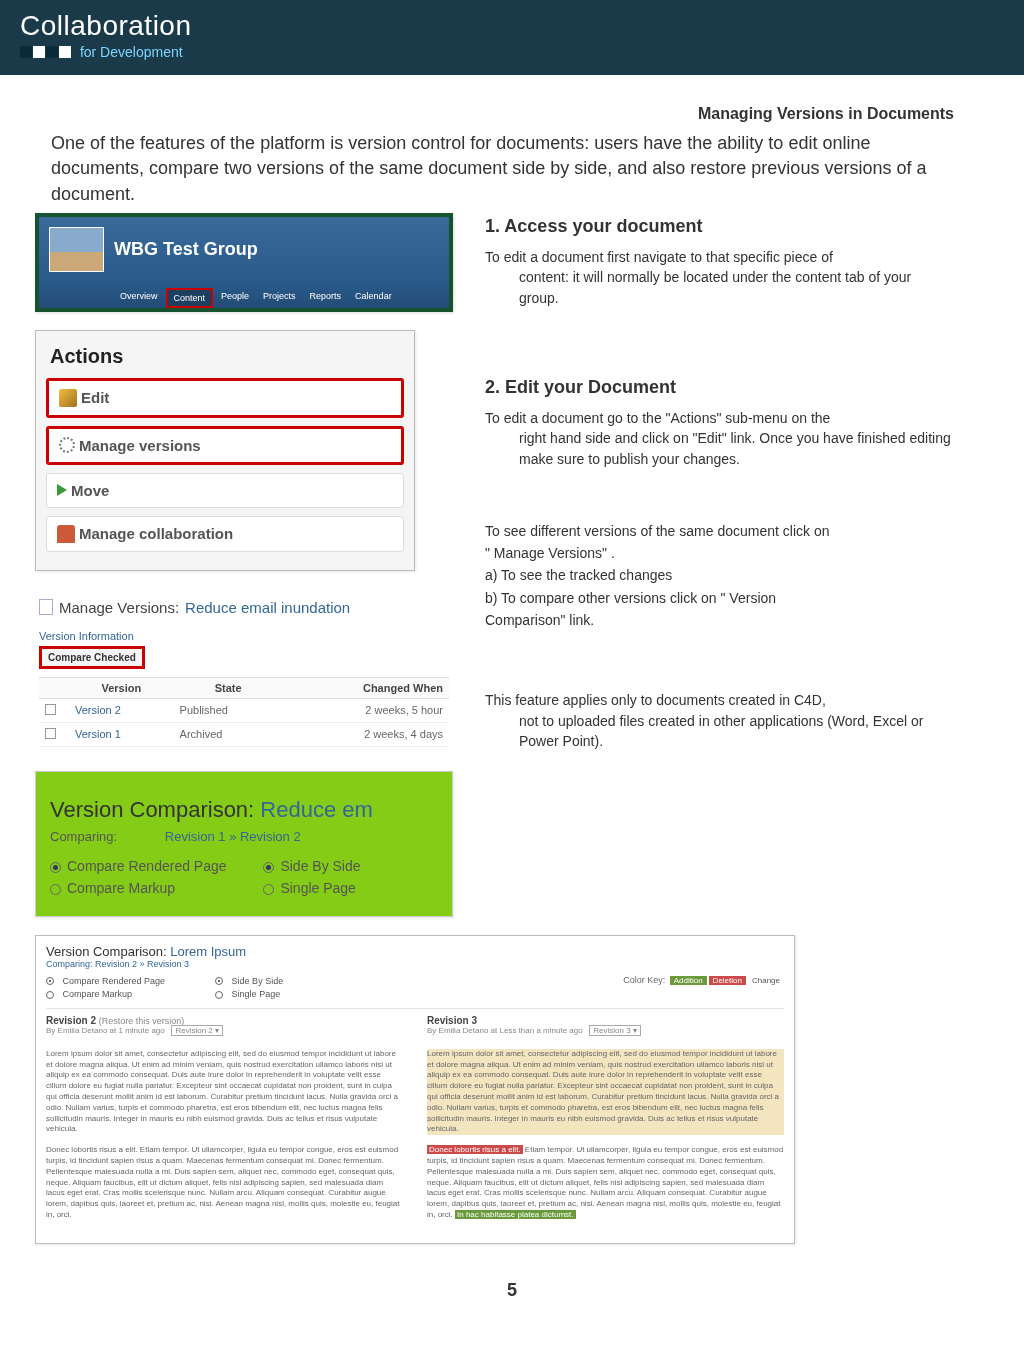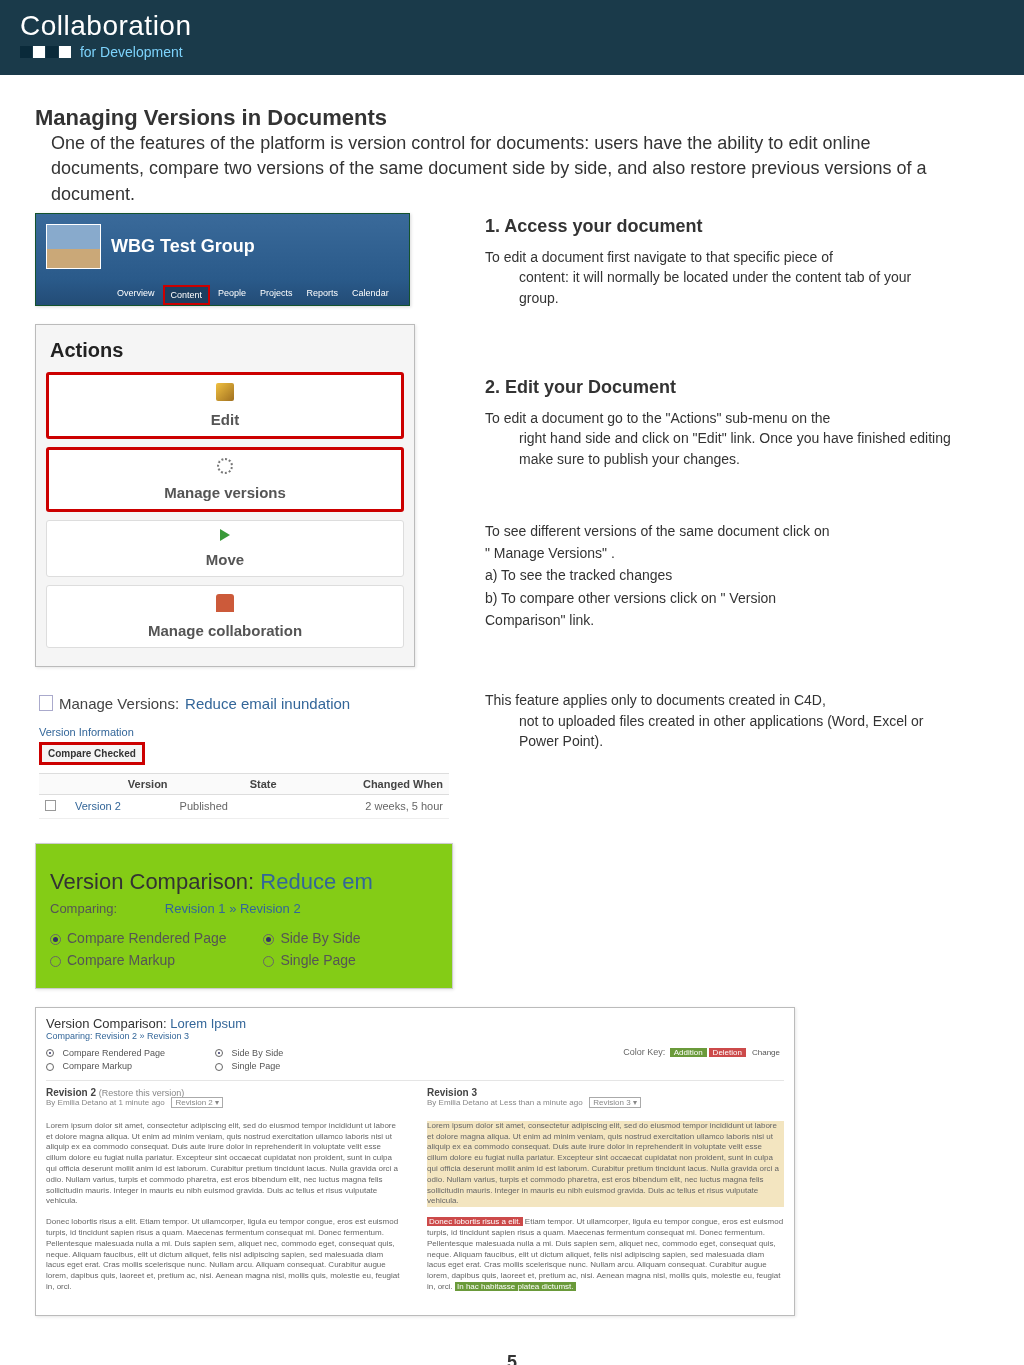--- a/index.html
+++ b/index.html
@@ -4,59 +4,59 @@
 <style>
   * { box-sizing: border-box; margin: 0; padding: 0; }
   body { font-family: Arial, Helvetica, sans-serif; background: #fff; color: #333; width: 1024px; }
   .header-bar { background: #1a3a4a; color: #fff; padding: 10px 20px 14px; }
   .header-title { font-size: 28px; font-weight: normal; letter-spacing: 0.5px; }
   .header-sub { font-size: 14px; color: #7dd3fc; margin-top: 2px; }
   .sub-squares { display: inline-block; vertical-align: middle; margin-right: 4px; }
   .sub-squares span { display: inline-block; width: 12px; height: 12px; background: #fff; margin-right: 1px; }
   .sub-squares span.dark { background: #0a2a3a; }
   .page { padding: 30px 70px 20px 35px; }
-  .main-title { text-align: left; font-size: 22px; font-weight: bold; margin-bottom: 0; }
+  .main-title { text-align: right; font-size: 16px; font-weight: bold; margin-bottom: 8px; }
   .intro { font-size: 18px; line-height: 1.4; margin: 0 0 6px 16px; }
   .two-col { display: flex; gap: 30px; }
   .left-col { width: 420px; flex: none; }
   .right-col { flex: 1; padding-top: 0; font-size: 14px; line-height: 1.45; }
   .right-col h3 { font-size: 18px; font-weight: bold; margin-bottom: 8px; }
   .right-col .block { margin-bottom: 34px; }
   .right-col .indent { padding-left: 34px; display: block; }
   .right-col p { margin-bottom: 2px; }
 
   
-  .grp-shot { border: 1px solid #14532d; background: #fff; width: 375px; margin-bottom: 18px; box-shadow: 1px 1px 3px rgba(0,0,0,0.15);}
+  .grp-shot { border: 4px solid #14532d; background: #fff; width: 418px; margin-bottom: 18px; box-shadow: 1px 1px 3px rgba(0,0,0,0.15);}
   .grp-top { background: linear-gradient(#3a6a9a,#2a5a8a); color: #fff; display: flex; align-items: center; padding: 10px; gap: 10px; }
   .grp-thumb { width: 55px; height: 45px; background: linear-gradient(to bottom,#88aacc 55%, #caa878 55%); border: 1px solid #fff; }
   .grp-name { font-size: 18px; font-weight: bold; }
   .grp-tabs { display: flex; gap: 2px; padding: 6px 10px 0 75px; font-size: 9px; color: #fff; background: linear-gradient(#2a5a8a,#234c76); }
   .grp-tab { padding: 3px 6px; }
   .grp-tab.sel { border: 2px solid #cc0000; background:#1d3f60; }
 
   
   .actions-shot { border: 1px solid #bbb; width: 380px; background: #f5f5f5; padding: 8px 10px 10px; margin-bottom: 22px; box-shadow: 1px 1px 3px rgba(0,0,0,0.1);}
   .actions-title { font-size: 20px; font-weight: bold; padding: 6px 4px 10px; color: #222;}
-  .action-row { background: #fff; border: 1px solid #ddd; border-radius: 3px; padding: 8px 10px; margin-bottom: 8px; display: flex; align-items: center; gap: 10px; font-size: 15px; font-weight: bold; color: #555; flex-direction: column; }
+  .action-row { background: #fff; border: 1px solid #ddd; border-radius: 3px; padding: 8px 10px; margin-bottom: 8px; display: flex; align-items: center; gap: 4px; font-size: 15px; font-weight: bold; color: #555; }
   .action-row.hl { border: 3px solid #cc0000; }
   .act-icon { width: 18px; height: 18px; display: inline-block; }
   .icon-edit { background: linear-gradient(135deg,#f0c040,#a07020); border-radius:2px;}
   .icon-gear { border: 2px dotted #777; border-radius: 50%; width:16px;height:16px;}
   .icon-arrow { width:0;height:0;border-left:10px solid #3a9a3a;border-top:6px solid transparent;border-bottom:6px solid transparent;}
   .icon-person { background: #cc5a3a; border-radius: 3px 3px 0 0;}
 
   
   .mv-shot { width: 418px; background: #fff; padding: 6px 4px; font-size: 12px; margin-bottom: 18px;}
   .mv-head { font-size: 15px; color: #444; margin-bottom: 14px; display:flex; align-items:center; gap:6px;}
   .mv-head .hl { color: #336699; }
   .mv-doc-icon{width:14px;height:16px;background:#fff;border:1px solid #aac;position:relative;}
   .mv-tab { color: #336699; font-size: 11px; }
   .mv-btn { border: 3px solid #cc0000; display: inline-block; padding: 3px 6px; font-size: 10px; font-weight: bold; color: #333; margin: 4px 0 8px; background:#f5f5f5;}
   .mv-table { width: 100%; font-size: 11px; border-collapse: collapse; }
-  .mv-table th { text-align: right; padding: 4px 6px; color: #444; font-weight: bold; background:#fafafa; border-top:1px solid #ddd; border-bottom:1px solid #ddd;}
+  .mv-table th { text-align: center; padding: 4px 6px; color: #444; font-weight: bold; background:#fafafa; border-top:1px solid #ddd; border-bottom:1px solid #ddd;}
   .mv-table td { padding: 5px 6px; border-bottom: 1px solid #eee; color: #666; }
   .mv-table td.link { color: #336699; }
   .mv-chk{width:11px;height:11px;border:1px solid #999;display:inline-block;background:#fff;}
 
   
   .vc-shot { width: 418px; background: #84cc16; border: 1px solid #ccc; padding: 25px 14px 14px; font-size: 14px; box-shadow: 1px 1px 3px rgba(0,0,0,0.1);}
   .vc-title { font-size: 22px; color: #333; margin-bottom: 6px; white-space: nowrap; overflow: hidden;}
   .vc-title .hl { color: #336699; }
   .vc-sub { color: #555; font-size: 13px; margin-bottom: 14px; }
   .vc-sub .hl { color: #336699; margin-left: 44px; }
@@ -157,20 +157,26 @@
             <th>Version</th>
             <th>State</th>
             <th style="text-align:right">Changed When</th>
           </tr>
           <tr>
             <td><span class="mv-chk"></span></td>
             <td class="link">Version 2</td>
             <td>Published</td>
             <td style="text-align:right">2 weeks, 5 hour</td>
           </tr>
+          <tr>
+            <td><span class="mv-chk"></span></td>
+            <td class="link">Version 1</td>
+            <td>Archived</td>
+            <td style="text-align:right">2 weeks, 4 days</td>
+          </tr>
         </tbody>
           </table>
       </div>
 
       <div class="vc-shot">
         <div class="vc-title">
           <span>Version Comparison:</span>
           <span class="hl">Reduce em</span>
         </div>
         <div class="vc-sub">

